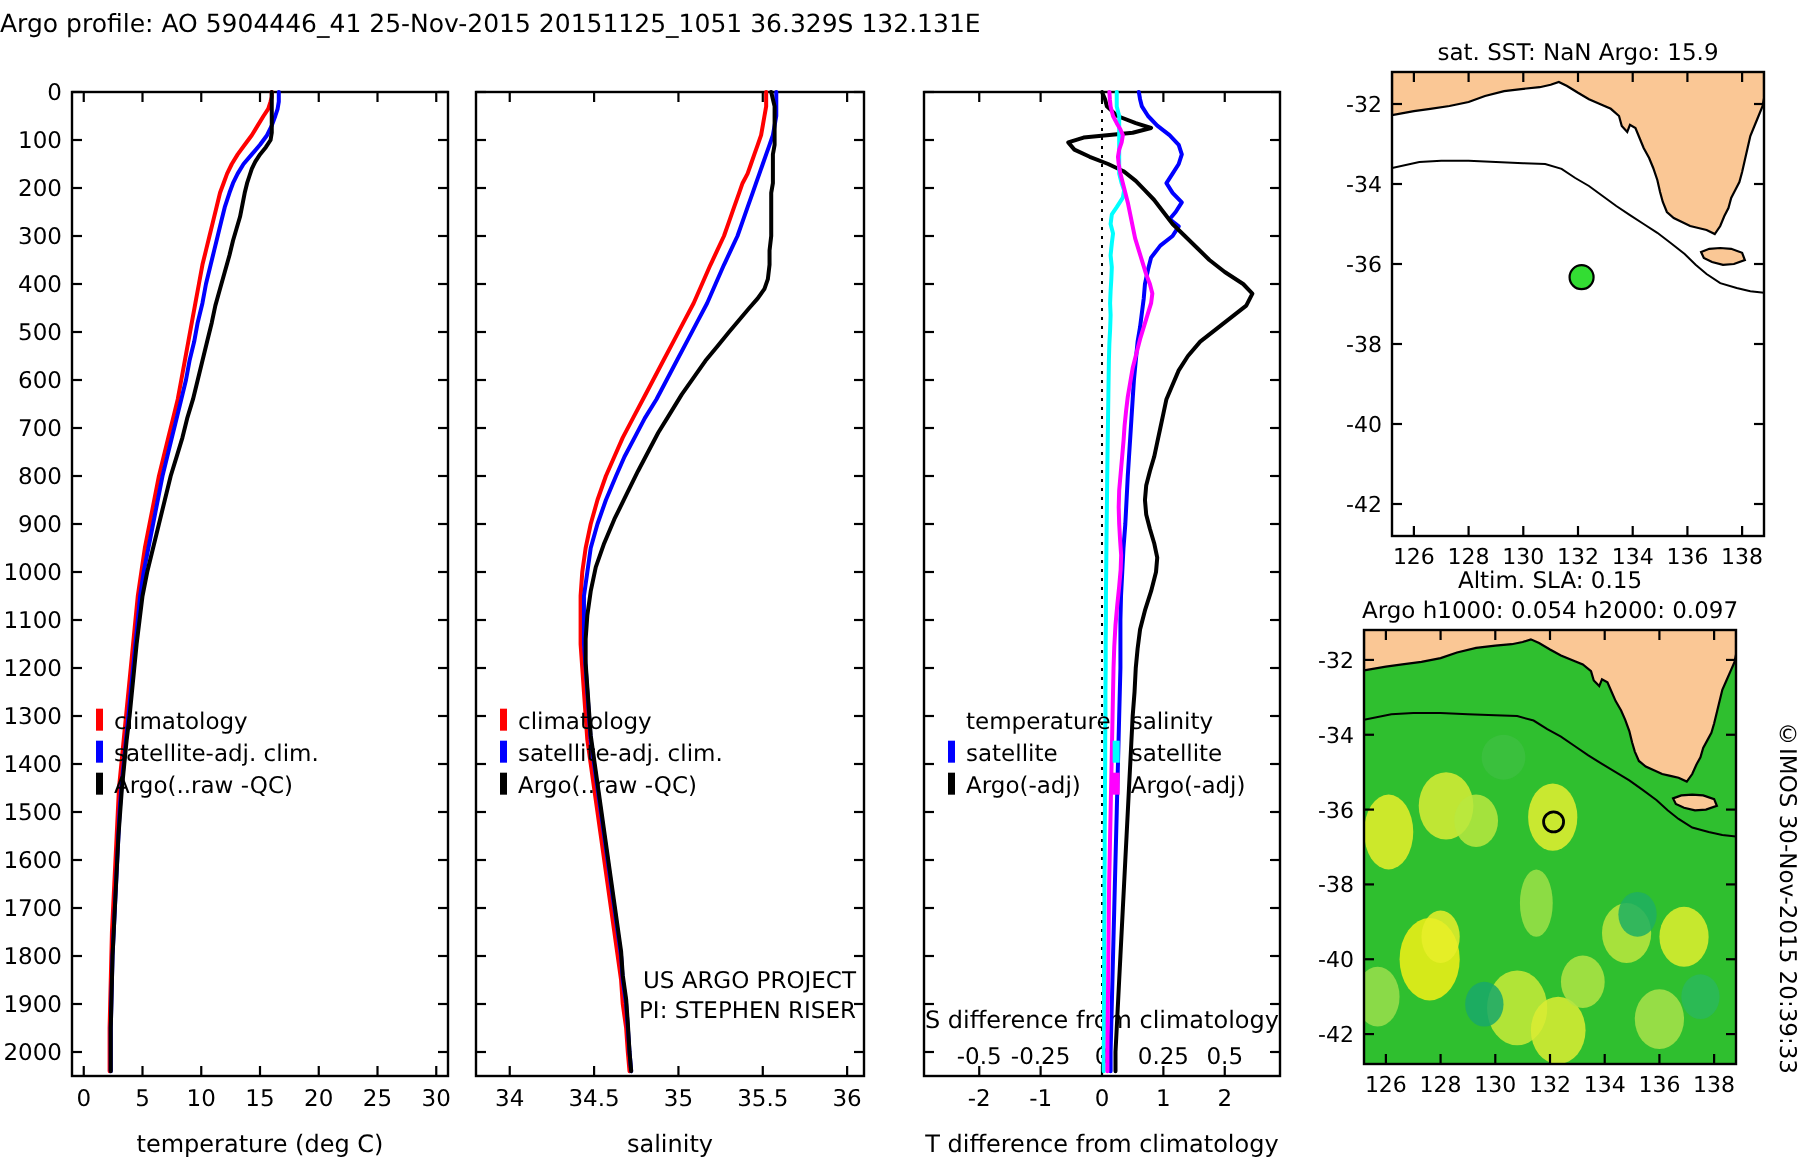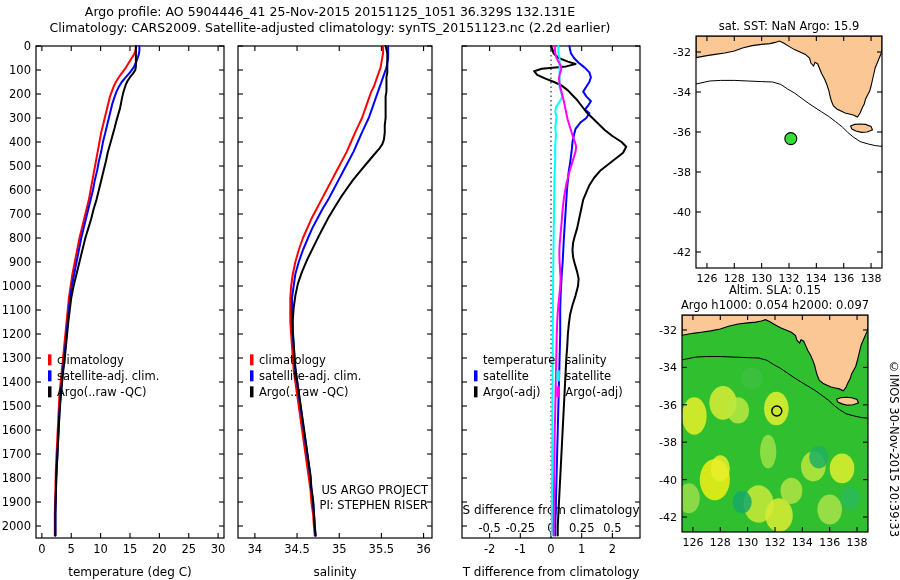--- a/index.html
+++ b/index.html
@@ -1,37 +1,36 @@
 <!DOCTYPE html>
 <html><head>
 <meta charset="utf-8">
 <style>
   html,body{margin:0;padding:0;background:#fff;}
   body{width:900px;height:580px;position:relative;overflow:hidden;
        font-family:"DejaVu Sans","Liberation Sans",sans-serif;color:#000;}
-  .title-block{position:absolute;left:0;top:4px;width:660px;text-align:center;}
+  .title-block{position:absolute;left:0;top:4px;width:660px;}
   .title-line{font-size:12.5px;line-height:16px;white-space:nowrap;}
   .panel{position:absolute;}
   svg{display:block;overflow:visible;}
   text{font-family:"DejaVu Sans","Liberation Sans",sans-serif;fill:#000;}
   .tick-lbl{font-size:11.5px;}
   .axis-lbl{font-size:12px;}
   .map-lbl{font-size:11px;}
   .map-title{font-size:11.5px;}
   .legend-lbl{font-size:11.5px;}
   .small-note{font-size:11.5px;}
   .copyright{position:absolute;right:-1px;top:360px;font-size:11.5px;
      writing-mode:vertical-rl;white-space:nowrap;letter-spacing:0px;}
 </style>
 </head>
 <body>
 
 <div class="title-block">
   <div class="title-line">Argo profile: AO 5904446_41 25-Nov-2015 20151125_1051 36.329S 132.131E</div>
-  <div class="title-line">Climatology: CARS2009. Satellite-adjusted climatology: synTS_20151123.nc (2.2d earlier)</div>
 </div>
 
 <div class="panel" id="panel-temperature" style="left:0px;top:38px;">
     <svg width="228" height="542">
       <rect x="36" y="8" width="188" height="492" fill="#fff" stroke="#000" stroke-width="1.2"></rect>
       <line x1="36" y1="8" x2="41" y2="8" stroke="#000" stroke-width="1.1"></line>
       <line x1="219" y1="8" x2="224" y2="8" stroke="#000" stroke-width="1.1"></line>
       <text x="31" y="12" text-anchor="end" class="tick-lbl">0</text>
       <line x1="36" y1="32" x2="41" y2="32" stroke="#000" stroke-width="1.1"></line>
       <line x1="219" y1="32" x2="224" y2="32" stroke="#000" stroke-width="1.1"></line>

